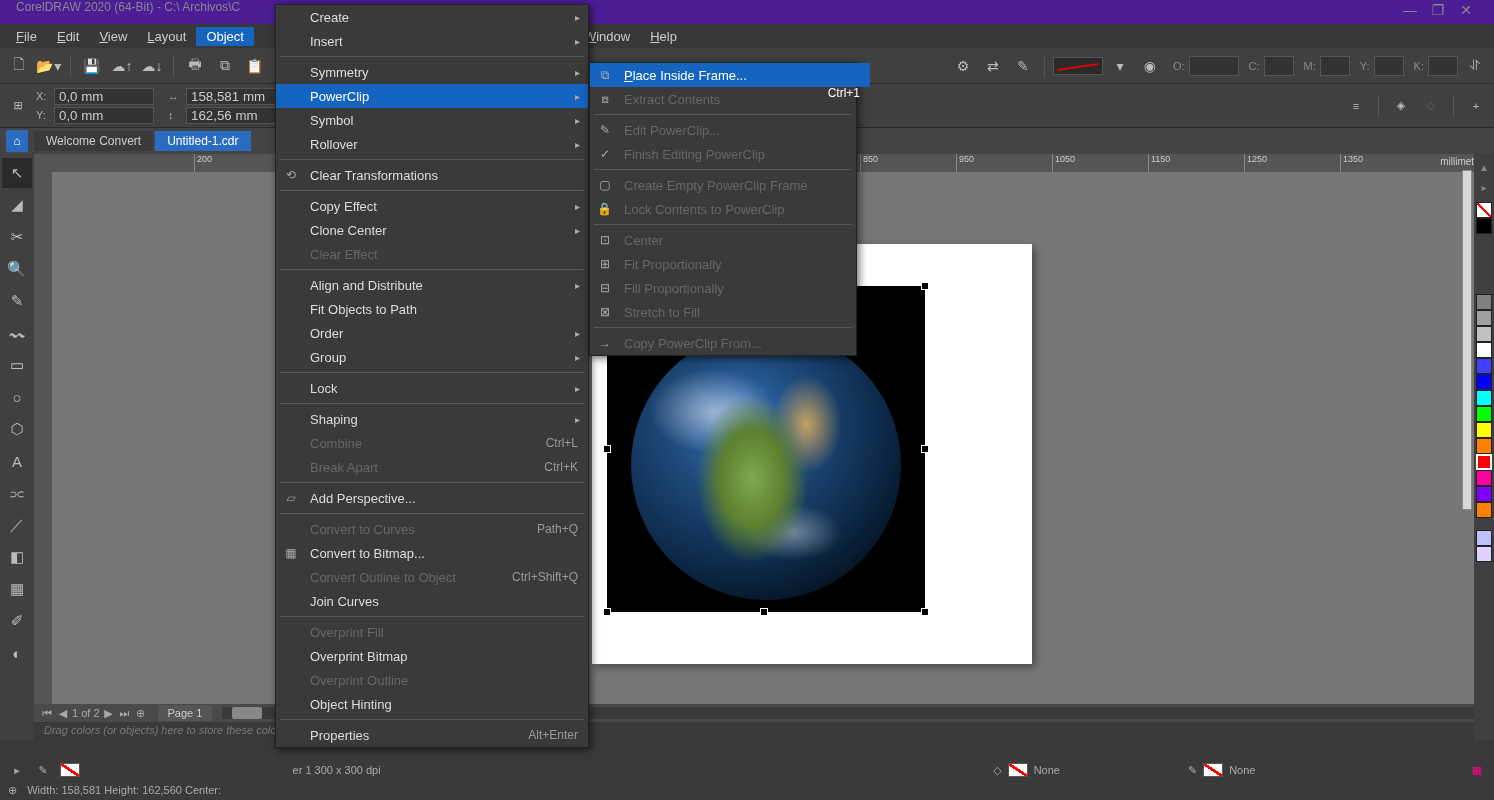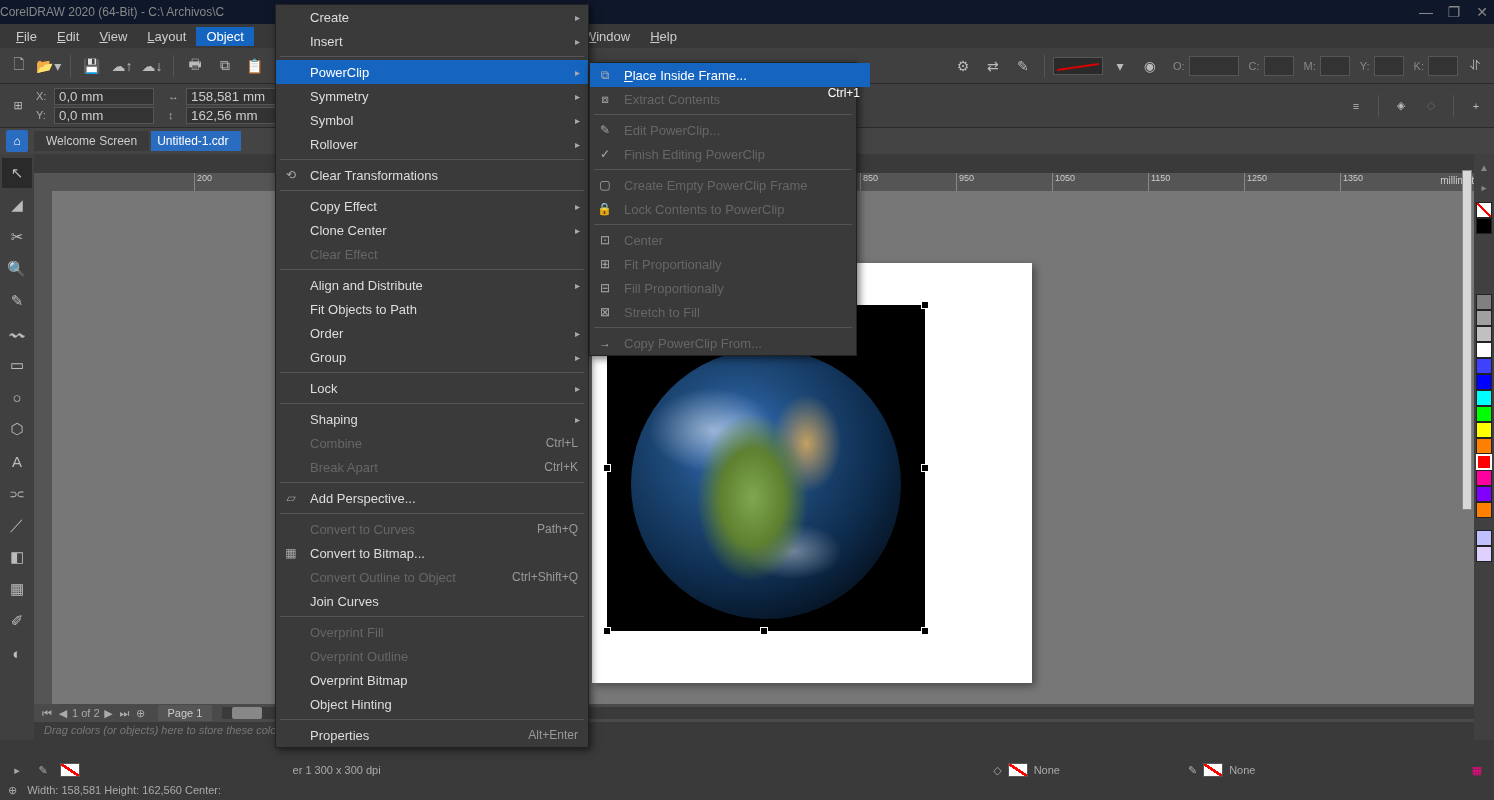--- a/index.html
+++ b/index.html
@@ -1,19 +1,19 @@
 <!DOCTYPE html>
 <html><head>
 <meta charset="utf-8">
 <style>
 * { margin: 0; padding: 0; box-sizing: border-box; font-family: "Segoe UI", Tahoma, sans-serif; user-select: none; }
 body { background: #3a3a3a; color: #ccc; overflow: hidden; width: 1494px; height: 800px; position: relative; }
 
 
-.titlebar { height: 24px; background: #0f172a; display: flex; align-items: center; padding: 0 0; font-size: 12px; color: #888; }
+.titlebar { height: 24px; background: #4c1d95; display: flex; align-items: flex-start; padding: 0 16px; font-size: 12px; color: #888; }
 .titlebar .title { flex: 1; }
 .titlebar .winbtn { width: 24px; height: 20px; display: flex; align-items: center; justify-content: center; margin-left: 4px; color: #888; font-size: 14px; }
 
 
 .menubar { height: 24px; background: #383838; display: flex; align-items: center; padding: 0 6px; font-size: 13px; }
 .menubar .mitem { padding: 2px 10px; color: #ccc; }
 .menubar .mitem.active { background: #1565c0; color: #fff; }
 .menubar .mitem u { text-decoration: underline; }
 
 
@@ -30,34 +30,34 @@
 .coord-group { display: flex; flex-direction: column; gap: 2px; margin-right: 8px; }
 .coord-row { display: flex; align-items: center; gap: 4px; }
 .coord-row .lbl { width: 14px; color: #aaa; }
 .coord-row .val { width: 100px; background: #333; border: 1px solid #555; color: #ccc; padding: 1px 4px; height: 17px; }
 .ibtn { width: 24px; height: 24px; display: flex; align-items: center; justify-content: center; color: #bbb; }
 
 
 .doctabs { height: 26px; background: #444; display: flex; align-items: center; padding-left: 34px; font-size: 12px; position: relative; }
 .doctabs .home { position: absolute; left: 6px; width: 22px; height: 22px; background: #2a6cbf; display: flex; align-items: center; justify-content: center; color: #fff; border-radius: 2px; }
 .doctabs .tab { padding: 3px 12px; background: #3a3a3a; color: #ccc; margin-right: 2px; }
-.doctabs .tab.active { background: #2a6cbf; color: #fff; padding-left: 6px; }
+.doctabs .tab.active { background: #2a6cbf; color: #fff; }
 
 
 .main { position: absolute; top: 154px; left: 0; right: 0; bottom: 60px; display: flex; }
 .toolbox { width: 34px; background: #404040; display: flex; flex-direction: column; padding-top: 4px; gap: 2px; }
 .toolbox .tool { width: 30px; height: 30px; margin: 0 2px; display: flex; align-items: center; justify-content: center; color: #bbb; font-size: 15px; position: relative; }
 .toolbox .tool.active { background: #2a2a2a; }
 
 .ruler-h { height: 18px; background: #555; position: relative; font-size: 9px; color: #ccc; overflow: hidden; }
 .ruler-h .tick { position: absolute; top: 0; height: 18px; border-left: 1px solid #888; padding-left: 2px; }
 .ruler-h .unit { position: absolute; right: 6px; top: 2px; font-size: 10px; }
 .ruler-v { width: 18px; background: #555; }
 
-.workspace { flex: 1; display: flex; flex-direction: column; margin-top: 19px; }
+.workspace { flex: 1; display: flex; flex-direction: column; }
 .canvas-wrap { flex: 1; display: flex; }
 .canvas { flex: 1; background: #777; position: relative; overflow: hidden; }
 .page { position: absolute; left: 540px; top: 72px; width: 440px; height: 420px; background: #fff; box-shadow: 3px 3px 8px rgba(0,0,0,0.4); }
 .sel-obj { position: absolute; left: 555px; top: 114px; width: 318px; height: 326px; background: #000; }
 .earth { position: absolute; left: 50%; top: 55%; width: 270px; height: 270px; border-radius: 50%; transform: translate(-50%, -50%); background: radial-gradient(circle at 40% 35%, #5a8fd6 0%, #2a5e9e 15%, #1e4a7a 30%, #0d2a4a 60%, #000 95%); overflow: hidden; }
 .earth::before { content: ''; position: absolute; inset: 0; background: radial-gradient(ellipse 80px 120px at 45% 55%, #7ea850 0%, #5e8030 40%, transparent 70%), radial-gradient(ellipse 50px 70px at 65% 35%, #c4a060 0%, transparent 70%), radial-gradient(ellipse 90px 60px at 30% 30%, rgba(255,255,255,0.5) 0%, transparent 70%), radial-gradient(ellipse 70px 40px at 60% 75%, rgba(255,255,255,0.4) 0%, transparent 70%); }
 .handle { position: absolute; width: 8px; height: 8px; background: #000; border: 1px solid #fff; }
 
 
 .menu { position: absolute; background: #3a3a3a; border: 1px solid #222; box-shadow: 2px 2px 8px rgba(0,0,0,0.6); font-size: 13px; z-index: 100; }
@@ -177,21 +177,21 @@
   <div class="ibtn">≡</div>
   <div class="tsep"></div>
   <div class="ibtn">◈</div>
   <div class="ibtn" style="color:#666">◇</div>
   <div class="tsep"></div>
   <div class="ibtn">+</div>
 </div>
 
 <div class="doctabs">
   <div class="home">⌂</div>
-  <div class="tab">Welcome Screen</div>
+  <div class="tab">Welcome Convert</div>
   <div class="tab active"><span>Untitled-1.cdr</span></div>
 </div>
 
 <div class="main">
   <div class="toolbox">
     <div class="tool active">↖</div>
     <div class="tool">◢</div>
     <div class="tool">✂</div>
     <div class="tool">🔍</div>
     <div class="tool">✎</div>
@@ -281,27 +281,27 @@
 </div>
 
 <div class="menu" style="left:275px;top:4px;width:314px">
   <div class="menu-item sub">
       <span>Create</span>
     </div>
   <div class="menu-item sub">
       <span>Insert</span>
     </div>
   <div class="menu-sep"></div>
+  <div class="menu-item sub">
+      <span>Symmetry</span>
+    </div>
   <div class="menu-item sub highlight">
       <span>PowerClip</span>
     </div>
   <div class="menu-item sub">
-      <span>Symmetry</span>
-    </div>
-  <div class="menu-item sub">
       <span>Symbol</span>
     </div>
   <div class="menu-item sub">
       <span>Rollover</span>
     </div>
   <div class="menu-sep"></div>
   <div class="menu-item">
       <span class="micon">⟲</span>
       <span>Clear Transformations</span>
     </div>
@@ -362,25 +362,25 @@
       <span>Convert Outline to Object</span>
       <span class="shortcut">Ctrl+Shift+Q</span>
     </div>
   <div class="menu-item">
       <span>Join Curves</span>
     </div>
   <div class="menu-sep"></div>
   <div class="menu-item disabled">
       <span>Overprint Fill</span>
     </div>
+  <div class="menu-item">
+      <span>Overprint Bitmap</span>
+    </div>
   <div class="menu-item disabled">
       <span>Overprint Outline</span>
-    </div>
-  <div class="menu-item">
-      <span>Overprint Bitmap</span>
     </div>
   <div class="menu-item">
       <span>Object Hinting</span>
     </div>
   <div class="menu-sep"></div>
   <div class="menu-item">
       <span>Properties</span>
       <span class="shortcut">Alt+Enter</span>
     </div>
 </div>

